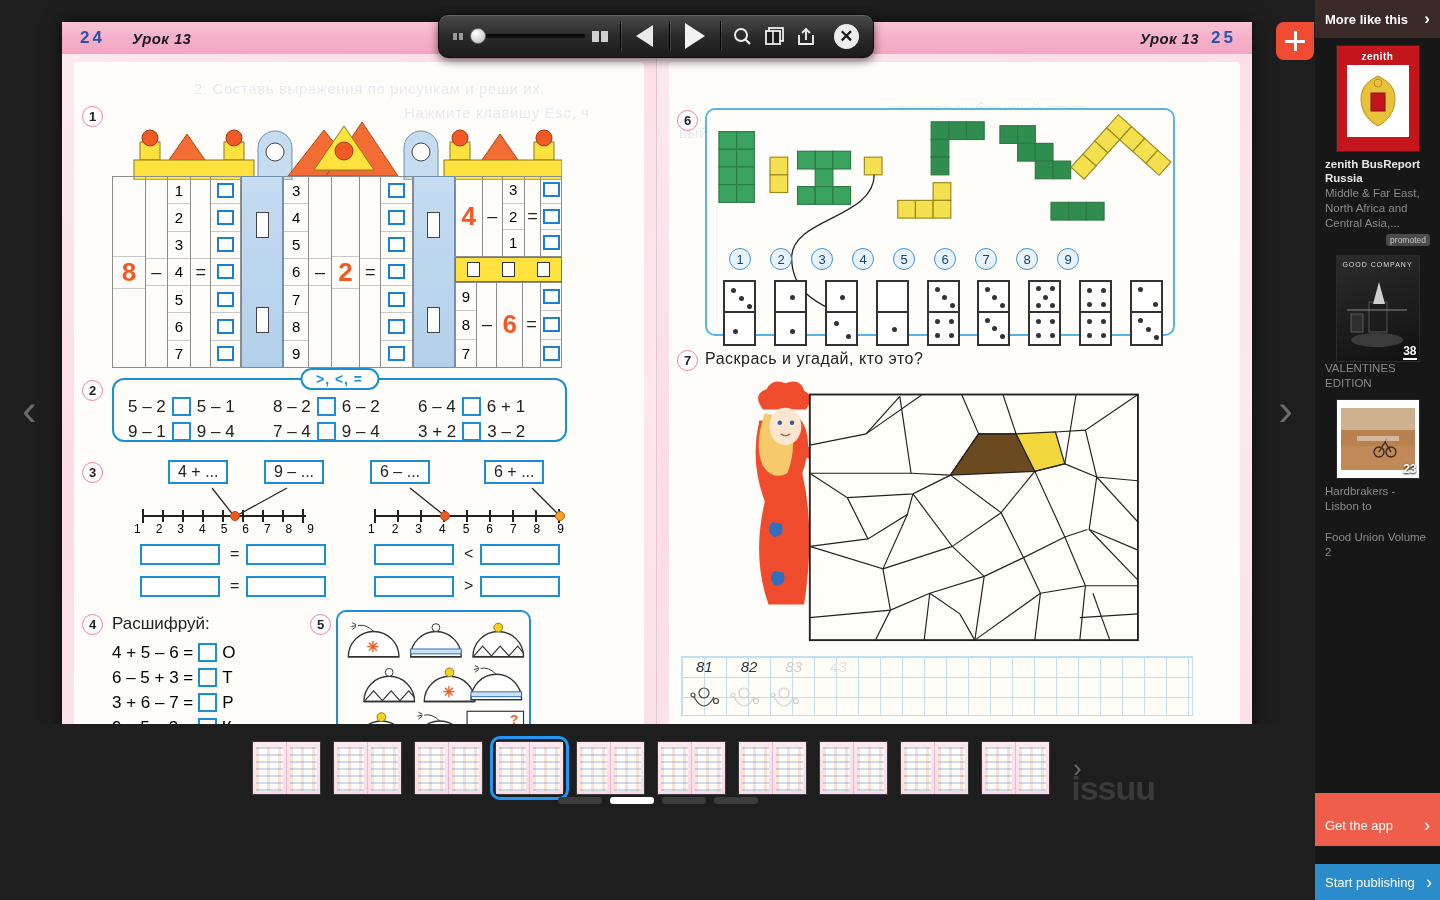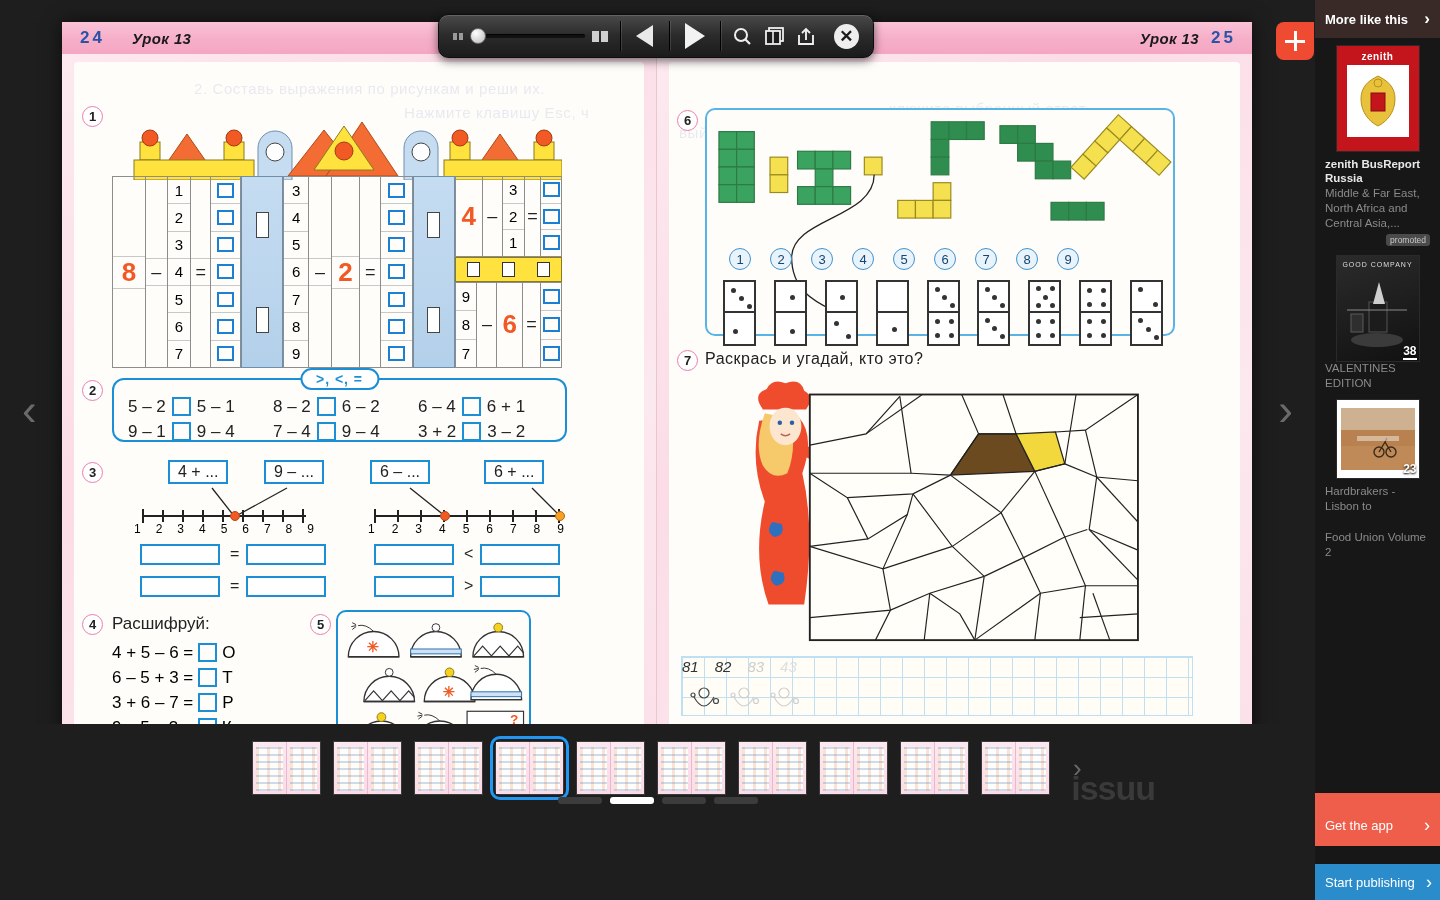--- a/index.html
+++ b/index.html
@@ -977,21 +977,21 @@
                 <path d="M238,236 L270,258 L286,286"></path>
                 <path d="M398,262 L460,258"></path>
                 <path d="M412,236 L430,286"></path>
               </g>
             </svg>
 
             <div class="copybook" style="top:306px; position:absolute; left:-24px; right:-18px; height:60px;
                  background:repeating-linear-gradient(90deg,#bfe0f2 0 1px,transparent 1px 22px),
                             repeating-linear-gradient(180deg,#bfe0f2 0 1px,transparent 1px 20px), #fffdf6;
                  border:1px solid #bfe0f2;">
-              <div style="position:absolute; left:0; top:1px; display:flex; gap:16px; font-size:15px; font-style:italic; color:#333;justify-content:flex-end;">
+              <div style="position:absolute; left:14px; top:1px; display:flex; gap:28px; font-size:15px; font-style:italic; color:#333;justify-content:flex-end;">
                 <span>81</span>
                 <span>82</span>
                 <span style="color:#cdcdcd">83</span>
                 <span style="color:#dedede">43</span>
               </div>
               <svg style="position:absolute;left:4px;top:30px;width:140px;height:28px;">
                 <g fill="none" stroke="#444" stroke-width="1.2">
                   <circle cx="18" cy="6" r="5"></circle>
                     <path d="M8,10 q10,18 20,0"></path>
                     <circle cx="7" cy="8" r="2"></circle>

